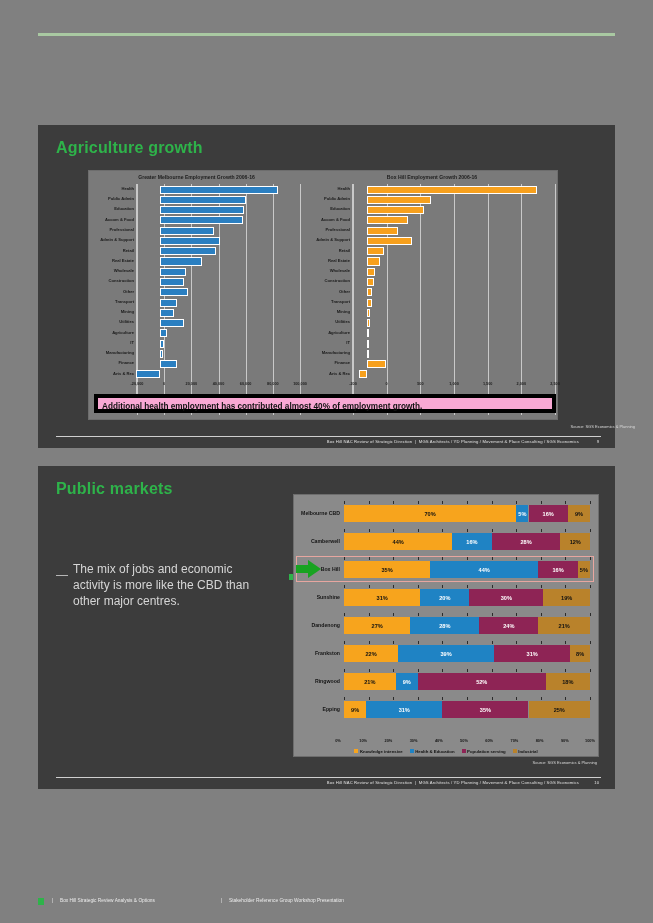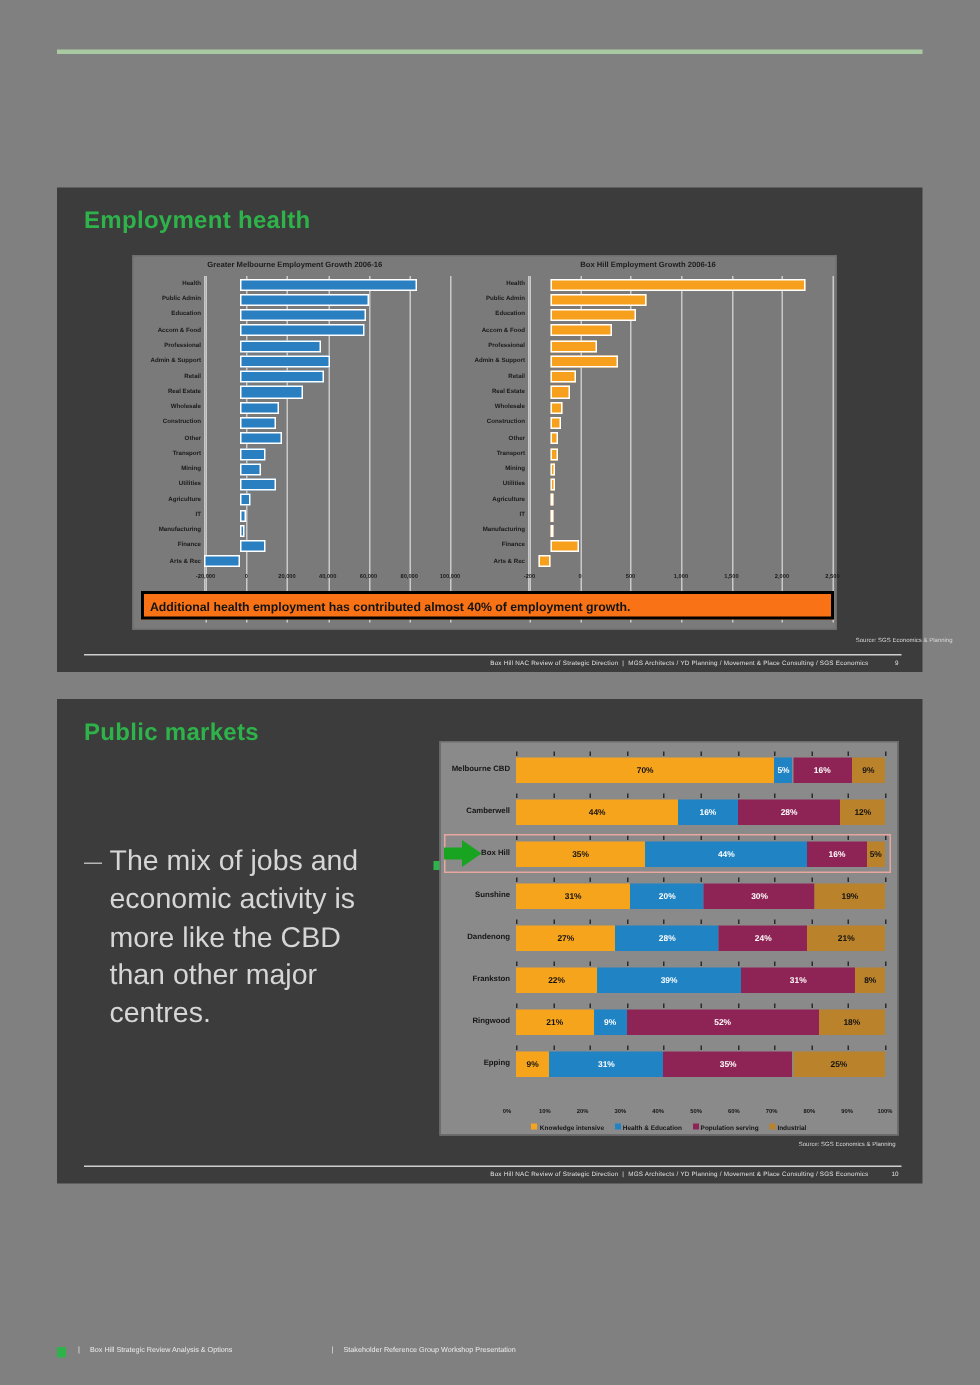--- a/index.html
+++ b/index.html
@@ -84,34 +84,34 @@
   }
   .bar.blue{background:#2a7fc1;}
   .bar.orange{background:#f7a01d;}
   .axis-lab{
     position:absolute;font-size:3.8px;color:#1d1d1d;white-space:nowrap;
     transform:translateX(-50%);font-weight:bold;
   }
 
   .banner{
     position:absolute;left:94px;top:394px;width:462px;height:19px;
-    background:#f97316;border:2px solid #000000;box-sizing:border-box;
+    background:#f9a8d4;border:4px solid #000000;box-sizing:border-box;
   }
   .banner span{
     position:absolute;left:4px;top:4px;
     font-size:8.2px;font-weight:bold;color:#141414;white-space:nowrap;
   }
 
   
   .body-dash{
     position:absolute;left:56px;top:575px;width:12px;height:1px;background:#b6b6b6;
   }
   .body-text{
     position:absolute;left:73px;top:562px;width:195px;
-    color:#d6d6d6;font-size:19px;line-height:1.33;
+    color:#d6d6d6;font-size:12px;line-height:1.33;
   }
   .body-sq{
     position:absolute;left:289px;top:574px;width:6px;height:6px;background:#2eb34a;
   }
 
   #lab-chart-area{
     left:293px;top:494px;width:306px;height:263px;background:#8a8a8a;border:1px solid #6d6d6d;
   }
   .lab-plot{position:absolute;left:0;top:0;right:0;bottom:0;}
   .lab-row{
@@ -172,21 +172,21 @@
   .pb-sq{position:absolute;left:0;top:1px;width:6px;height:7px;background:#2eb34a;}
   .pb-sep{position:absolute;top:0;color:#e8e8e8;font-size:5px;}
   .pb-text{position:absolute;top:1px;color:#ececec;font-size:4.8px;white-space:nowrap;}
 </style>
 </head>
 <body>
 
 <div class="top-rule"></div>
 
 <div class="slide" id="slide-employment">
-  <div class="slide-title">Employment health</div>
+  <div class="slide-title">Agriculture growth</div>
 </div>
 
 <div class="chartbox" id="emp-chart-area">
 
   <div class="panel" id="panel-melb">
     <div class="panel-title">Greater Melbourne Employment Growth 2006-16</div>
     <div class="plot">
       <div class="cat-col" id="melb-cats">
           <div class="cat" style="top: 2.93158px;">Health</div>
           <div class="cat" style="top: 13.1947px;">Public Admin</div>

